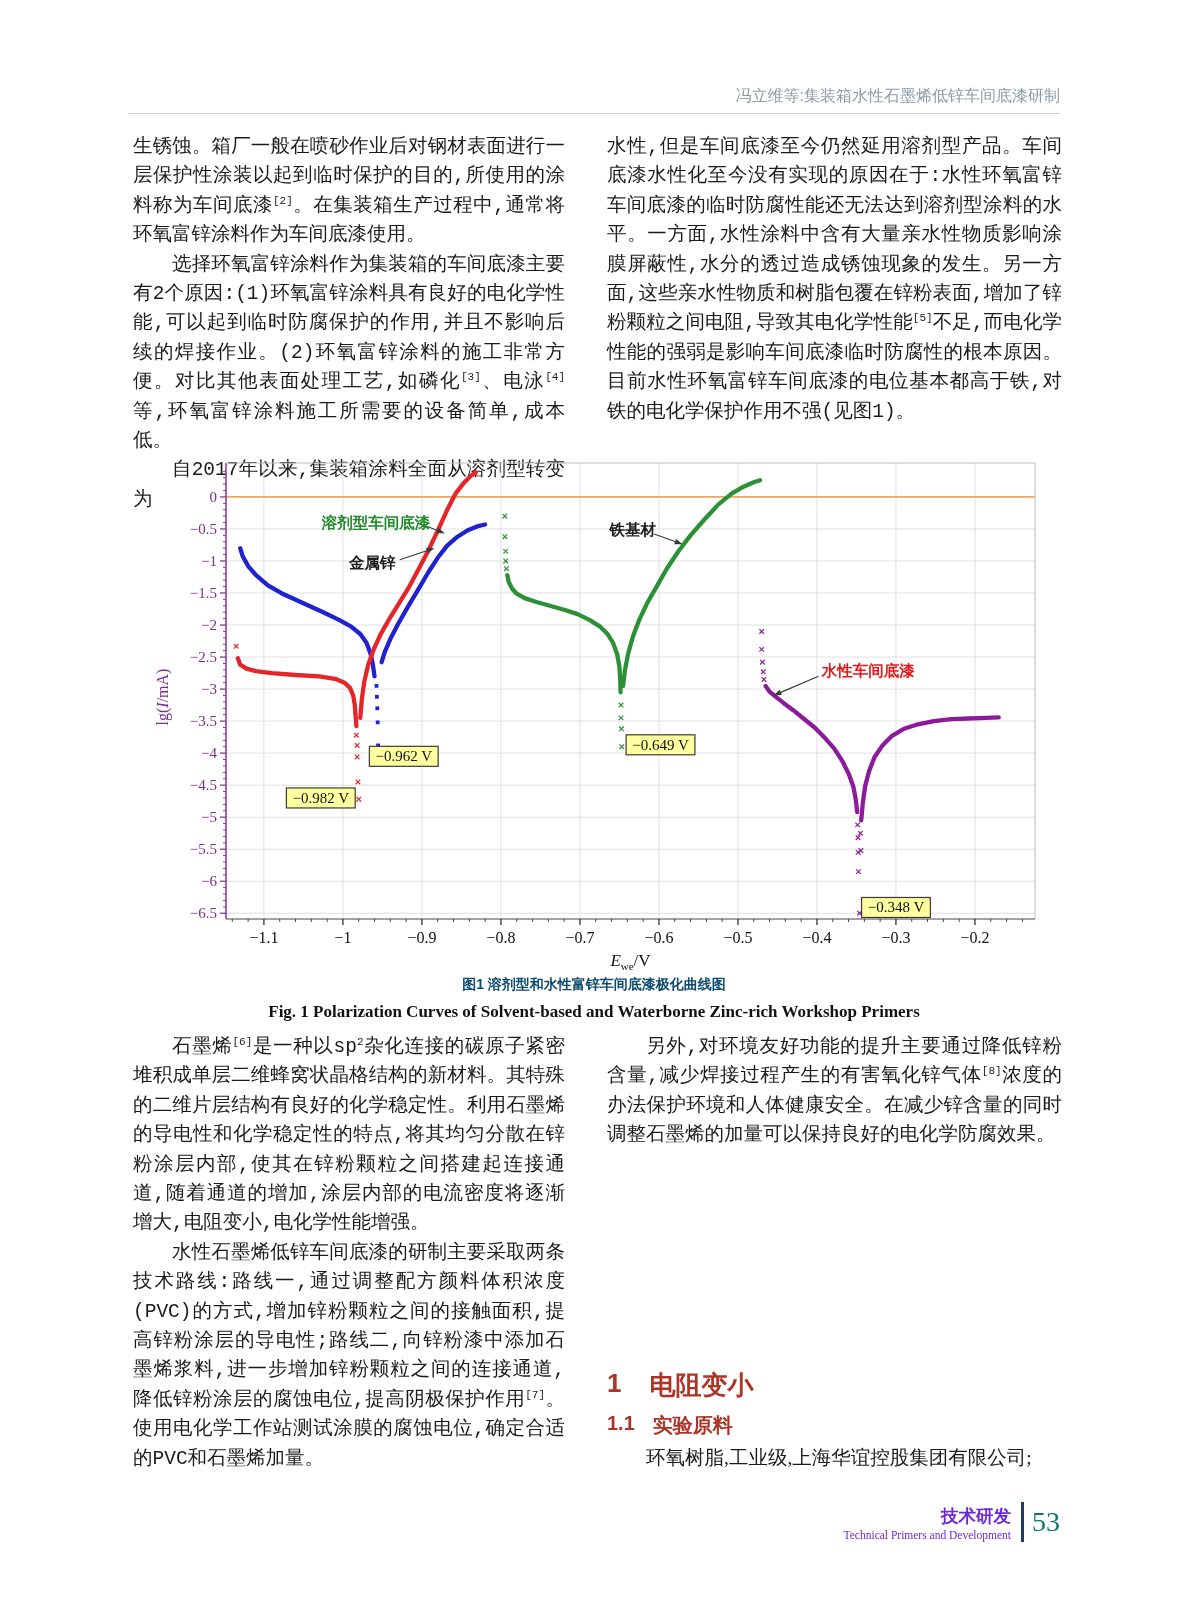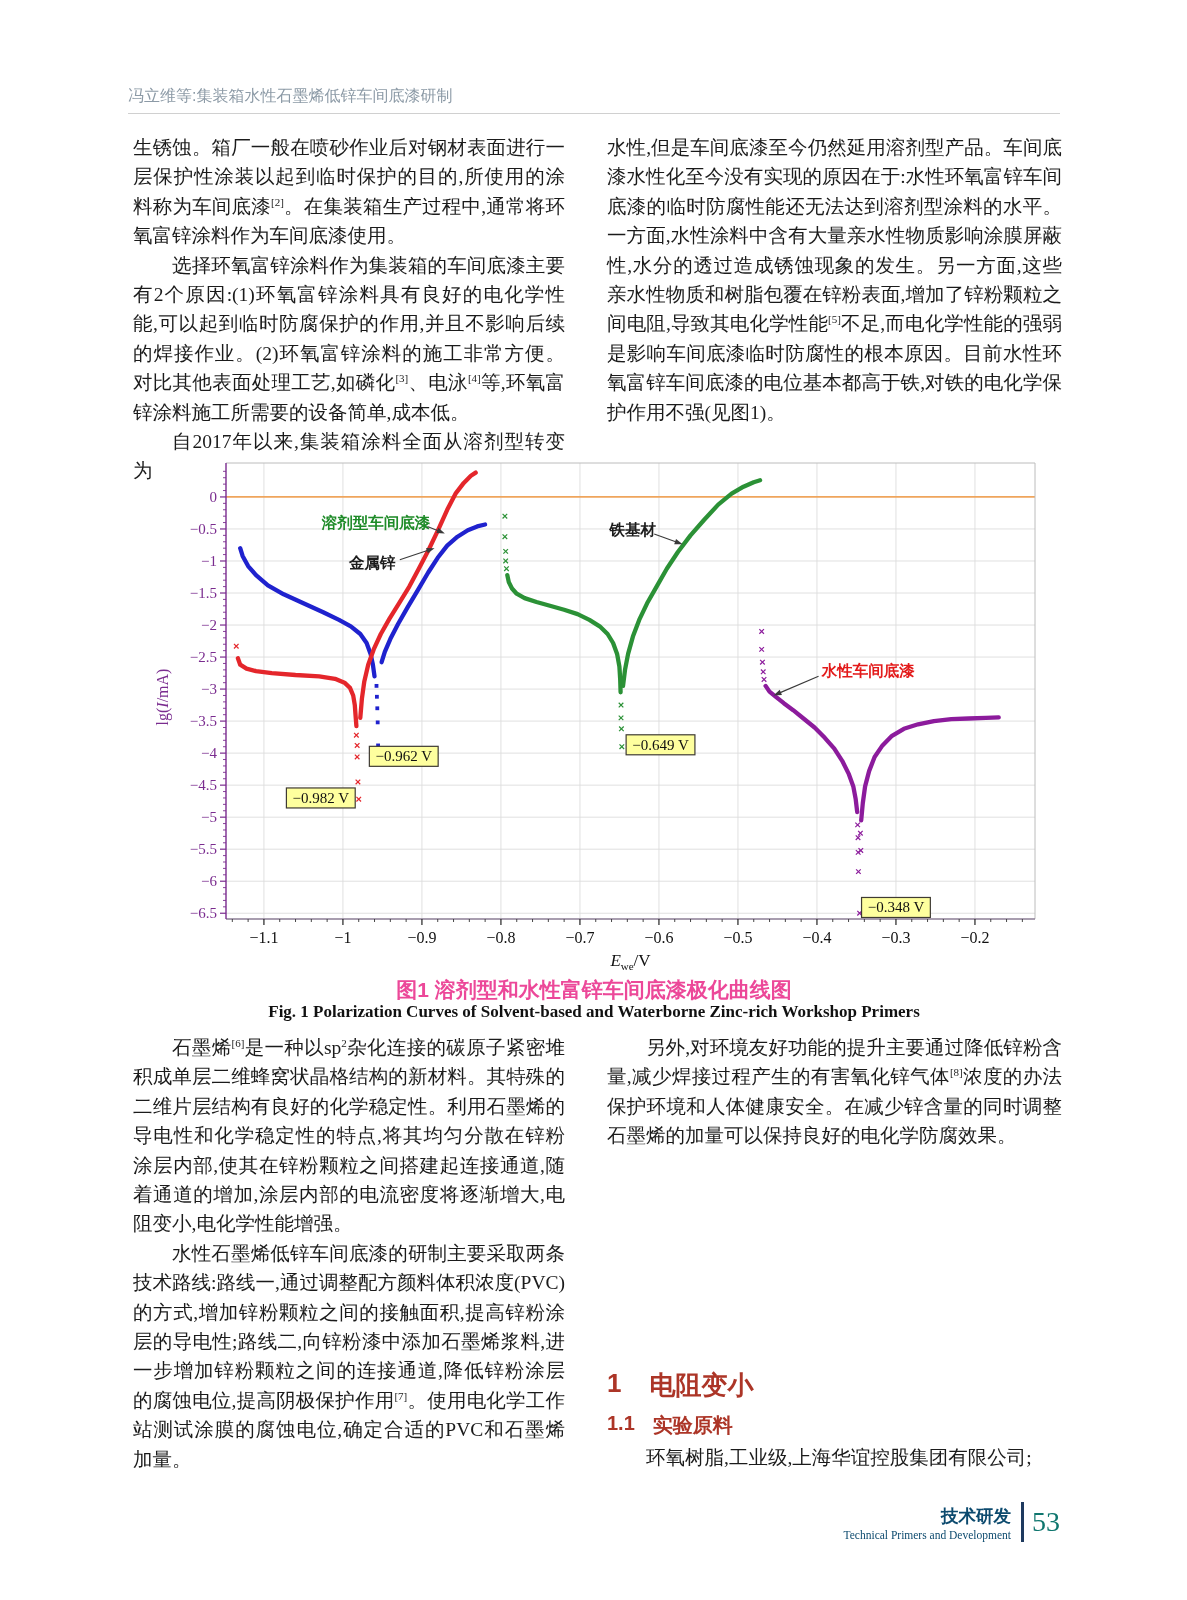--- a/index.html
+++ b/index.html
@@ -1,41 +1,41 @@
 <!DOCTYPE html>
 <html><head>
 <meta charset="utf-8">
 <style>
   html,body{margin:0;padding:0;background:#ffffff;}
   .page{position:relative;width:1187px;height:1600px;background:#ffffff;overflow:hidden;
         font-family:"Liberation Serif","DejaVu Serif",serif;color:#1b1b1b;}
-  .running-header{position:absolute;left:128px;top:86px;width:932px;text-align:left;
+  .running-header{position:absolute;left:128px;top:86px;width:932px;text-align:right;
         font-family:"Liberation Sans","DejaVu Sans",sans-serif;font-size:16px;color:#8c9aa6;}
   .header-rule{position:absolute;left:128px;top:113px;width:932px;height:1px;background:#d0d0d0;}
-  .col{position:absolute;font-size:19.5px;line-height:29.4px;text-align:justify;}
+  .col{position:absolute;font-size:19.5px;line-height:29.4px;text-align:justify;font-family:Liberation Mono, monospace;}
   .col p{margin:0;text-indent:2em;}
   .col p.noindent{text-indent:0;}
   sup{font-size:11px;line-height:0;}
   .col-tl{left:133px;top:133px;width:432px;}
   .col-tr{left:607px;top:133px;width:455px;}
   .col-bl{left:133px;top:1033px;width:432px;}
   .col-br{left:607px;top:1033px;width:455px;}
   .chart-wrap{position:absolute;left:140px;top:450px;width:920px;height:530px;}
   .fig-caption-zh{position:absolute;left:128px;top:976px;width:932px;text-align:center;
-        font-family:"Liberation Sans","DejaVu Sans",sans-serif;font-weight:bold;font-size:21px;color:#ec4899;}
+        font-family:"Liberation Sans","DejaVu Sans",sans-serif;font-weight:bold;font-size:14px;color:#0c4a6e;}
   .fig-caption-en{position:absolute;left:128px;top:1002px;width:932px;text-align:center;
         font-family:"Liberation Serif","DejaVu Serif",serif;font-weight:bold;font-size:17px;color:#111;}
   .sec-h1{position:absolute;left:607px;top:1368px;font-family:"Liberation Sans","DejaVu Sans",sans-serif;
         font-weight:bold;font-size:26px;color:#ac3527;display:flex;gap:28px;}
   .sec-h2{position:absolute;left:607px;top:1412px;font-family:"Liberation Sans","DejaVu Sans",sans-serif;
         font-weight:bold;font-size:20px;color:#ac3527;display:flex;gap:18px;}
   .materials{position:absolute;left:607px;top:1443px;width:455px;font-size:19.5px;line-height:29.4px;}
   .materials p{margin:0;text-indent:2em;}
   .footer{position:absolute;right:127px;top:1502px;display:flex;align-items:center;}
-  .footer-labels{text-align:right;color:#0c4a6e;}
+  .footer-labels{text-align:right;color:#6d28d9;}
   .footer-zh{font-family:"Liberation Sans","DejaVu Sans",sans-serif;font-weight:bold;font-size:17.5px;}
   .footer-en{font-family:"Liberation Serif","DejaVu Serif",serif;font-size:11.5px;margin-top:1px;}
   .footer-bar{width:3px;height:40px;background:#1e3a5f;margin:0 8px 0 10px;}
   .footer-page{font-family:"Liberation Serif","DejaVu Serif",serif;font-size:28px;color:#0f766e;}
 </style>
 </head>
 <body>
 
 <div class="page">
 

